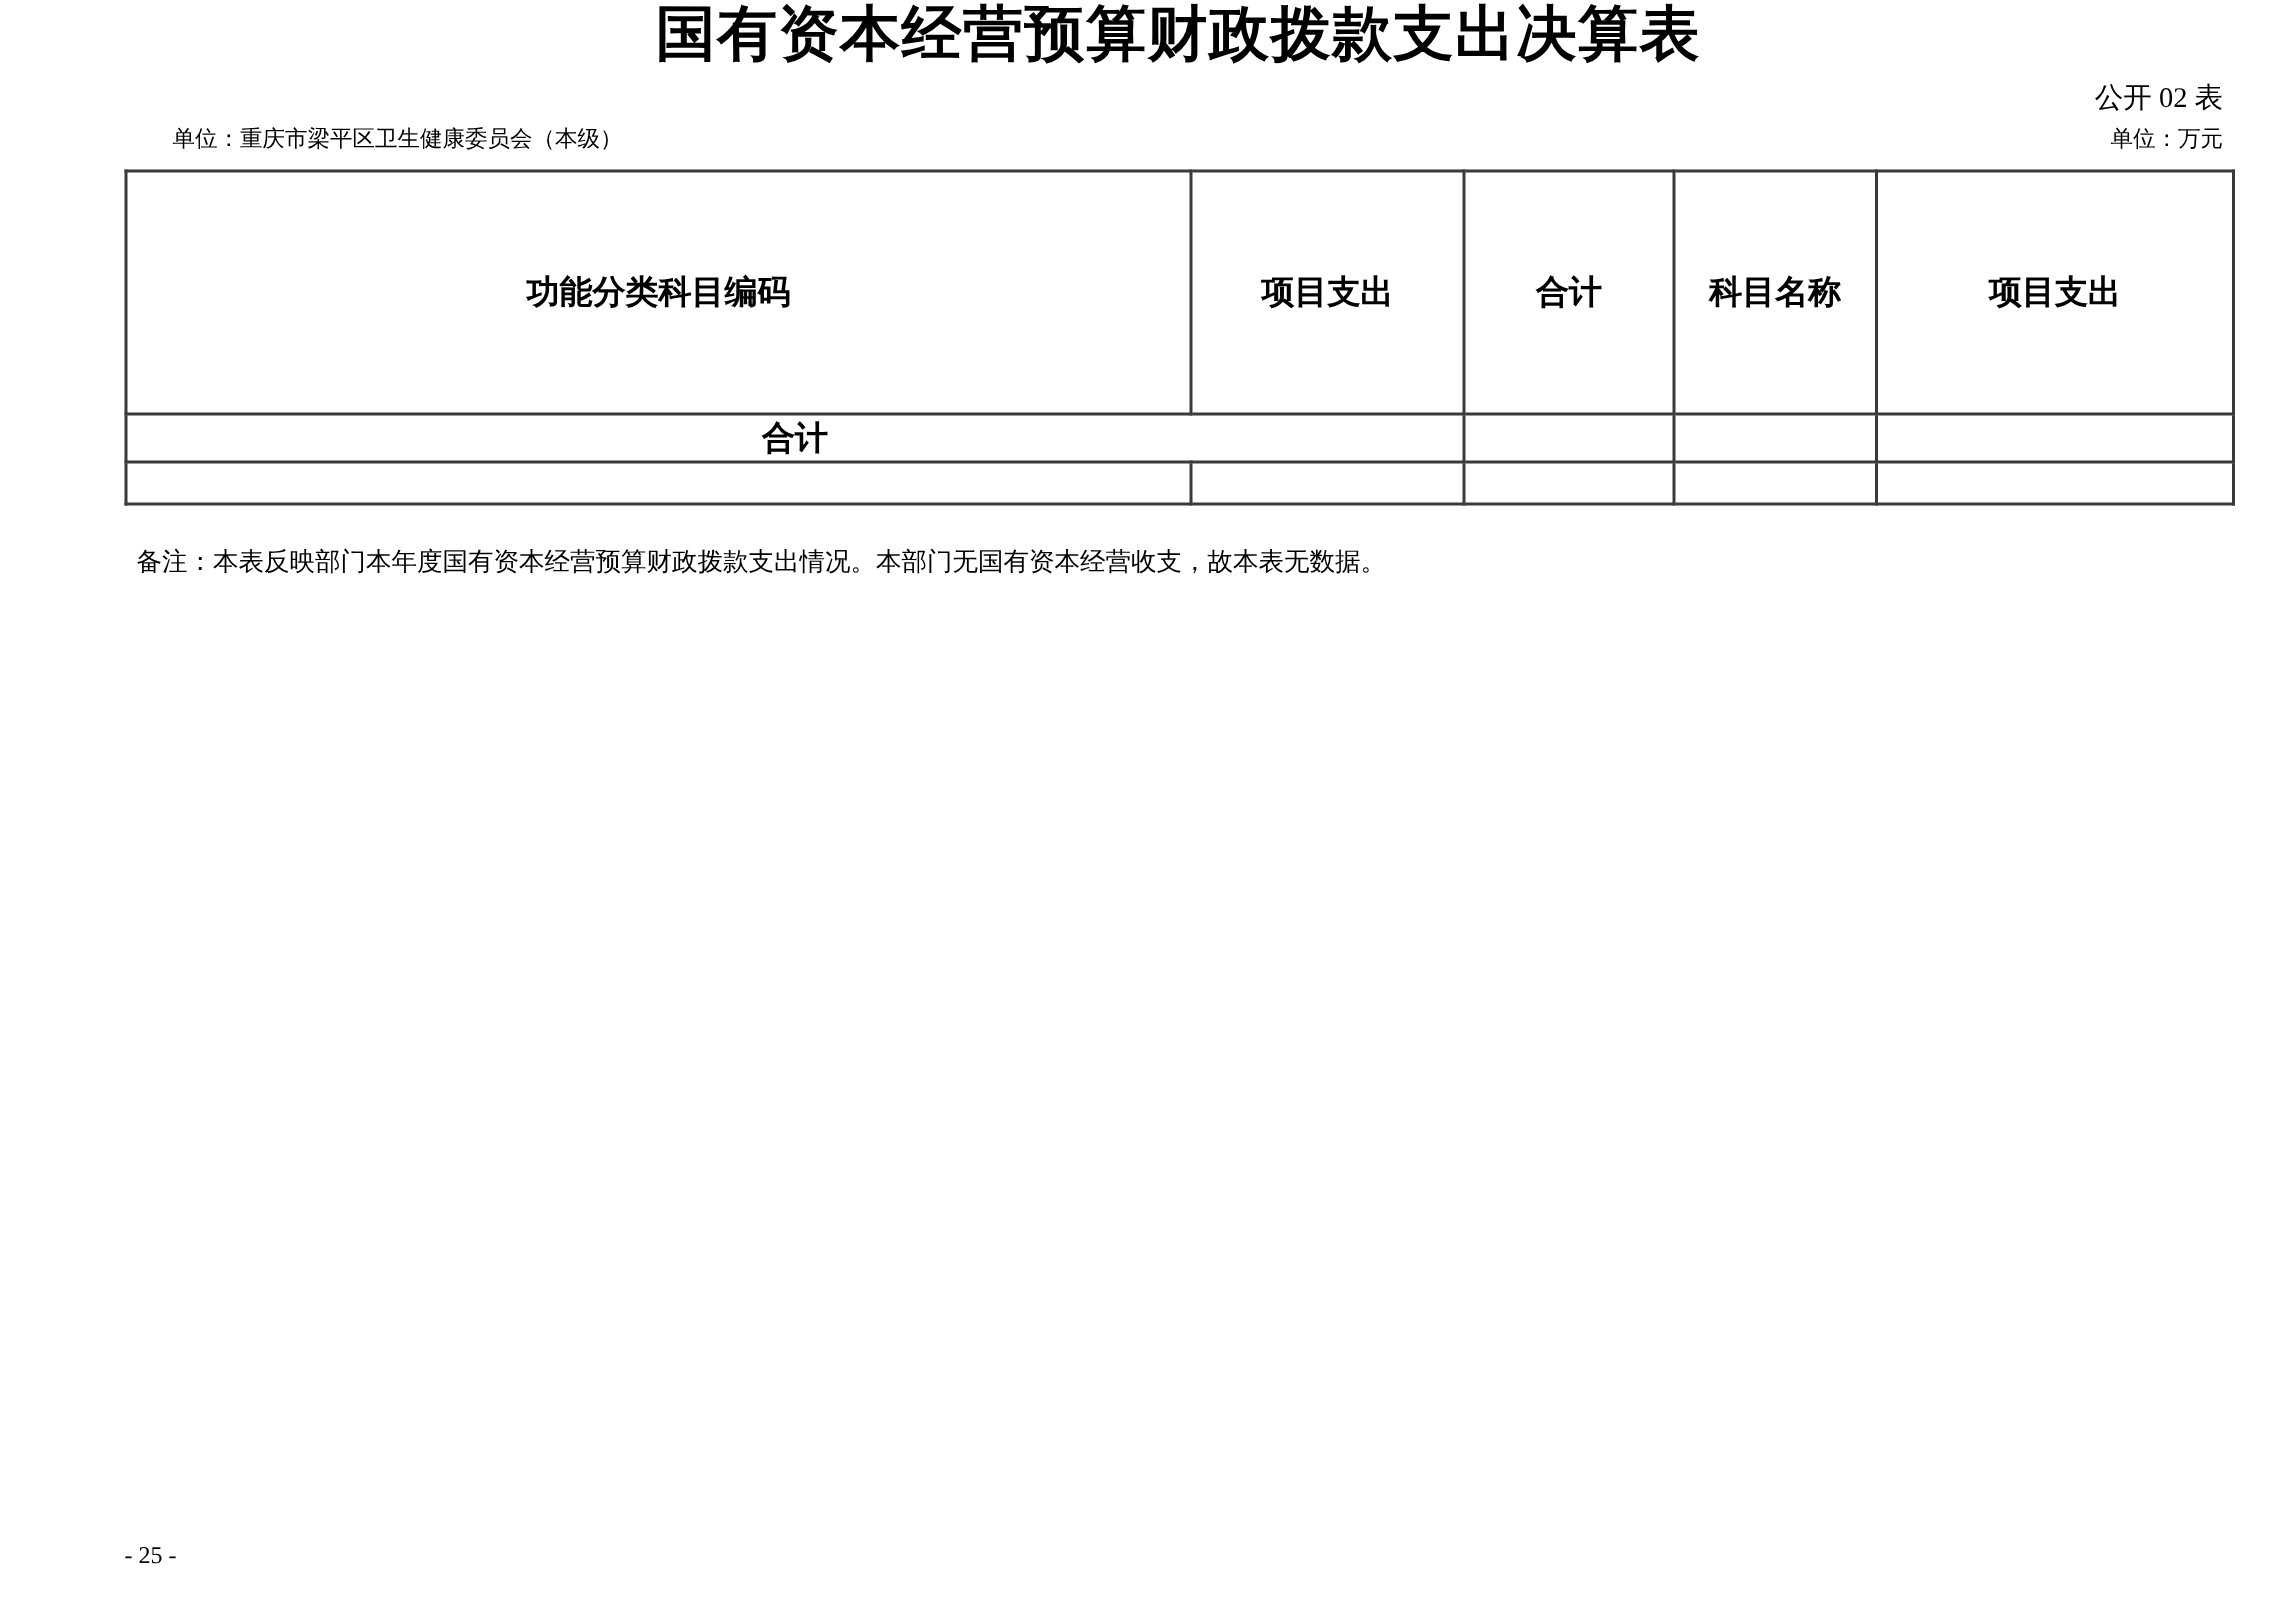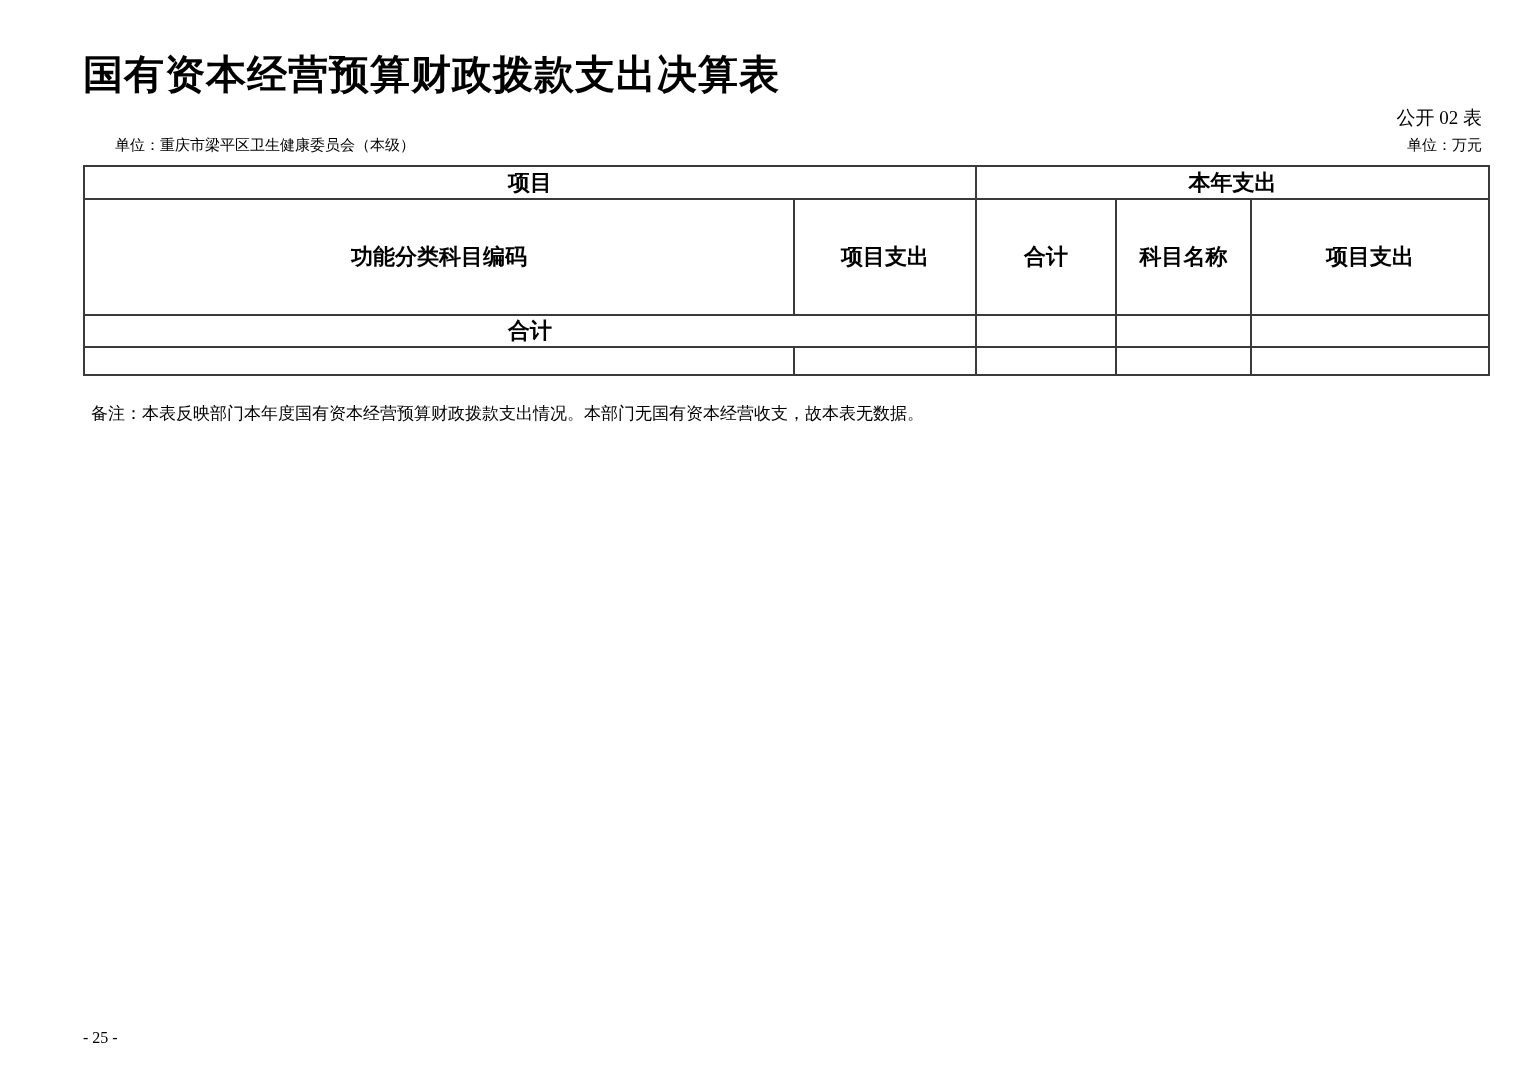--- a/index.html
+++ b/index.html
@@ -18,21 +18,21 @@
     overflow: hidden;
   }
   .content {
     position: absolute;
     left: 83px;
     top: 0;
     width: 1405px;
   }
   .title {
     margin: 0;
-    padding-top: 52px;
+    text-align: center;
     font-size: 40px;
     font-weight: 700;
     line-height: 46px;
     letter-spacing: 1px;
   }
   .table-code {
     margin-top: 8px;
     text-align: right;
     font-size: 19px;
     line-height: 24px;
@@ -58,21 +58,21 @@
   table.budget-table td {
     border: 2px solid #3a3a3a;
     text-align: center;
     vertical-align: middle;
     padding: 0;
     font-size: 22px;
     overflow: hidden;
     white-space: nowrap;
   }
   tr.row-group-header   { height: 33px; }
-  tr.row-column-header  { height: 116px; }
+  tr.row-column-header  { height: 162px; }
   tr.row-total          { height: 30px; }
   tr.row-empty          { height: 28px; }
   .hdr { font-weight: 700; }
   .note {
     margin: 28px 0 0 0;
     padding-left: 8px;
     font-size: 17px;
     line-height: 20px;
   }
   .page-footer {
@@ -101,24 +101,20 @@
 
     <table class="budget-table">
       <colgroup>
         <col style="width:710px">
         <col style="width:182px">
         <col style="width:140px">
         <col style="width:135px">
         <col style="width:238px">
       </colgroup>
       <tbody>
-        <tr class="row-group-header">
-          <td colspan="2" class="hdr">项目</td>
-          <td colspan="3" class="hdr">本年支出</td>
-        </tr>
         <tr class="row-column-header">
           <td class="hdr">功能分类科目编码</td>
           <td class="hdr">项目支出</td>
           <td class="hdr">合计</td>
           <td class="hdr">科目名称</td>
           <td class="hdr">项目支出</td>
         </tr>
         <tr class="row-total">
           <td colspan="2" class="hdr">合计</td>
           <td></td>

